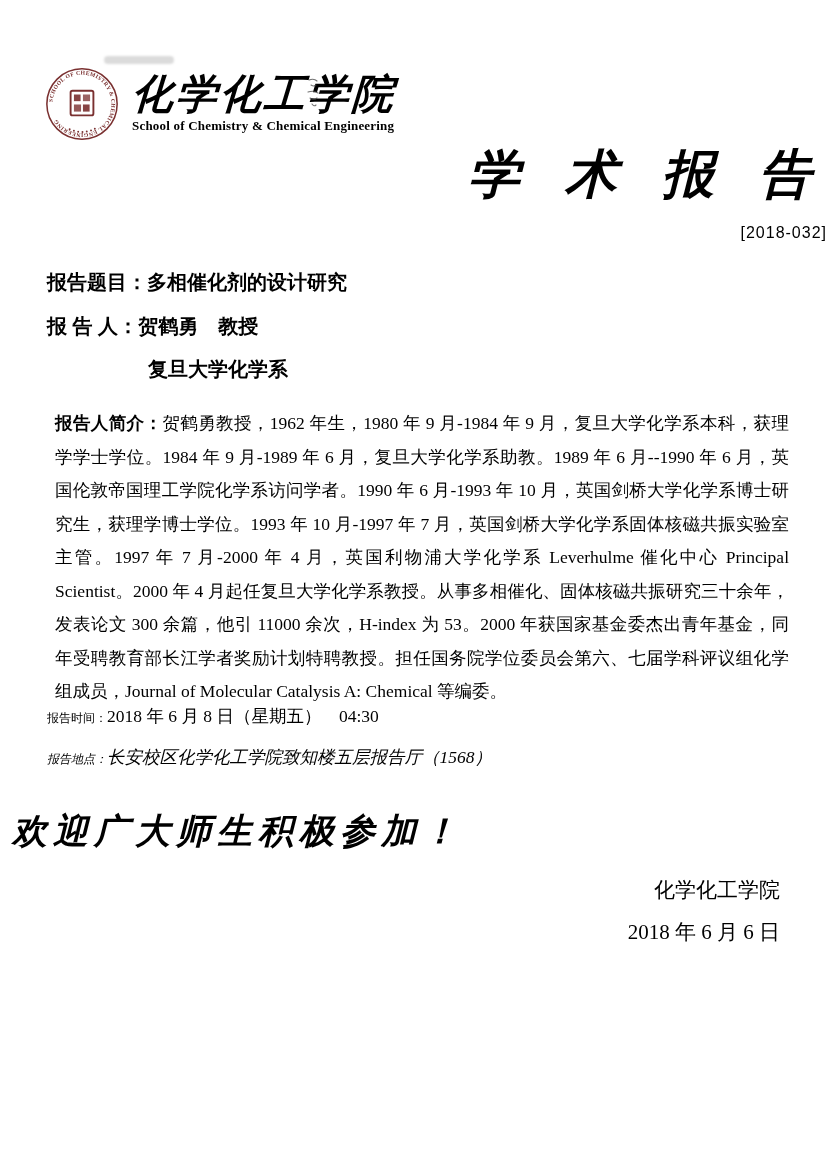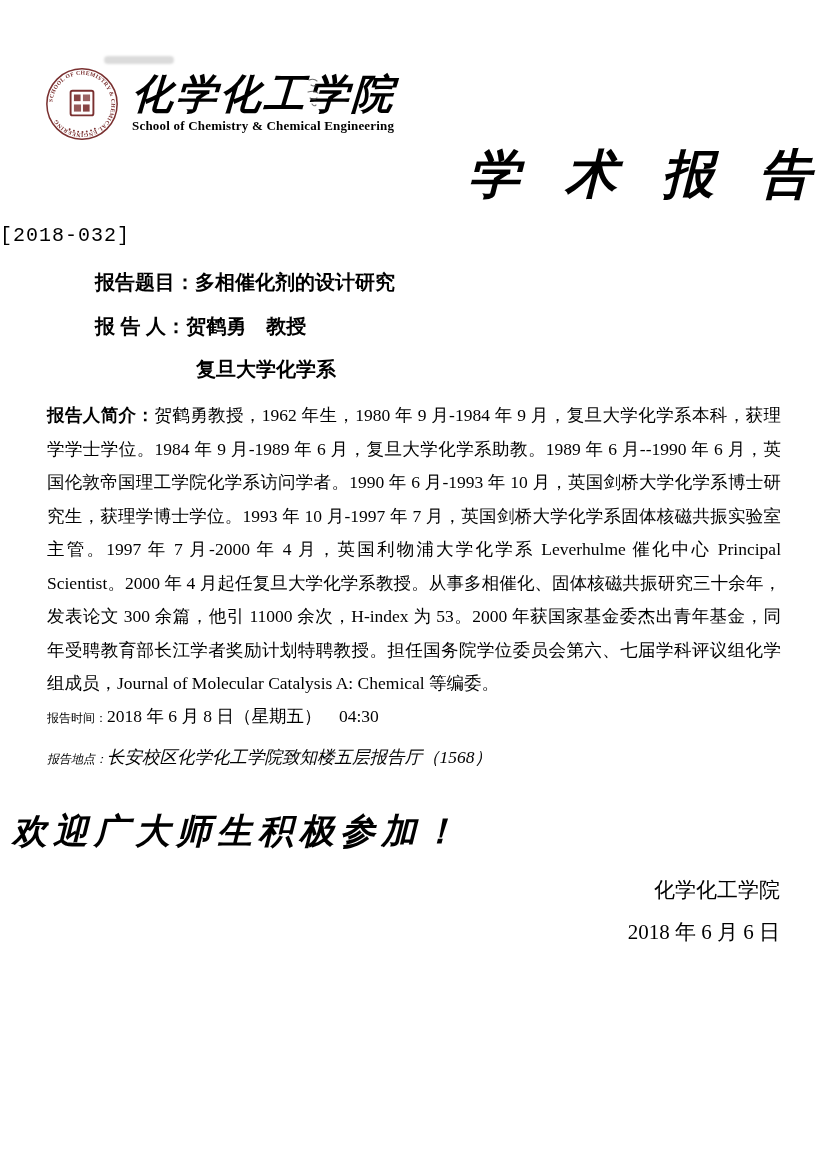--- a/index.html
+++ b/index.html
@@ -70,50 +70,49 @@
     font-style: italic;
     font-size: 52px;
     letter-spacing: 16px;
     text-indent: 16px;
     white-space: nowrap;
   }
   .serial {
     position: absolute;
     top: 224px; left: 0;
     width: 100%;
-    text-align: left;
-    font-family: Liberation Mono, monospace;
-    font-size: 20px;
+    text-align: right;
+    font-family: Liberation Sans, sans-serif;
+    font-size: 16px;
     letter-spacing: 1px;
   }
 
   
   .meta-line {
     position: absolute;
     left: 47px;
     font-family: "Liberation Sans", sans-serif;
     font-weight: bold;
     font-size: 20px;
     white-space: nowrap;
-    margin-left: 48px;
   }
   .meta-topic   { top: 269px; }
   .meta-speaker { top: 313px; }
   .meta-affil   { top: 356px; left: 148px; }
 
   
   .bio {
     position: absolute;
     left: 47px; top: 399px;
     width: 734px;
     font-size: 17.5px;
     line-height: 33.5px;
     text-align: justify;
     font-family: "Liberation Serif", serif;
-    margin: 0;
+    margin: 8px;
   }
   .bio-label {
     font-family: "Liberation Sans", sans-serif;
     font-weight: bold;
   }
 
   
   .sched-line {
     position: absolute;
     left: 47px;

